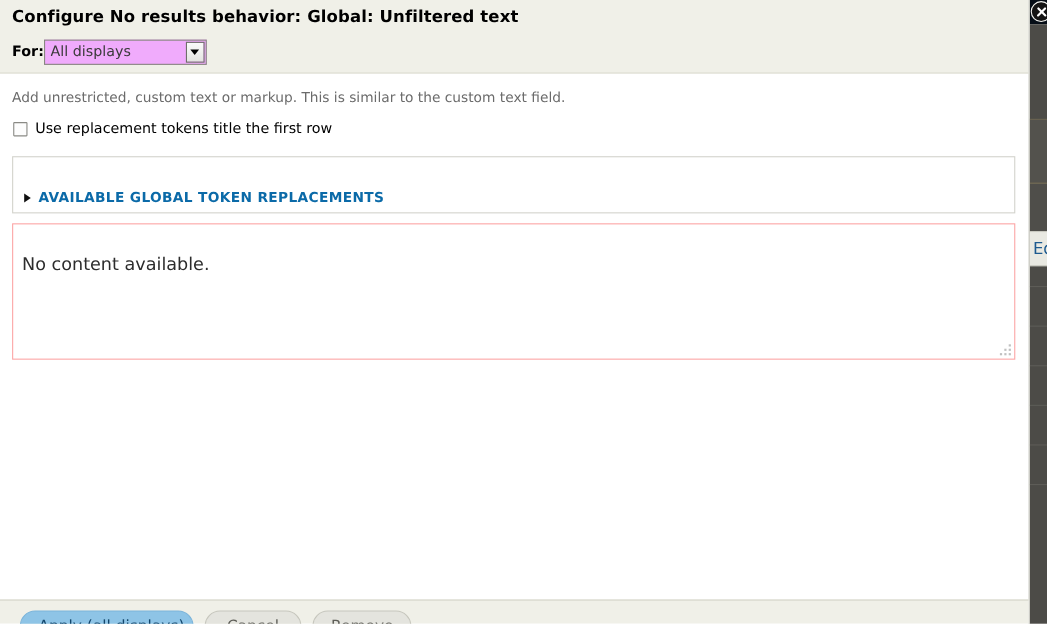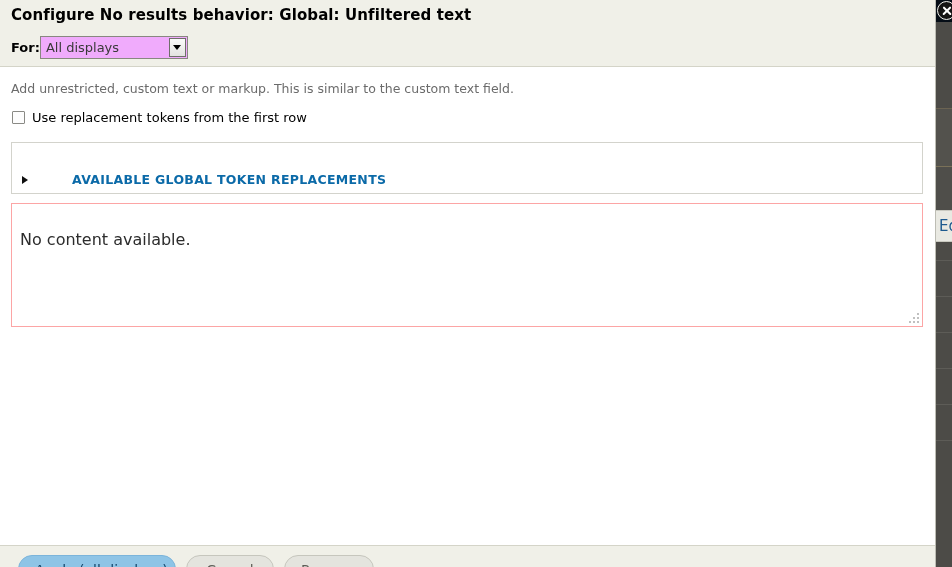--- a/index.html
+++ b/index.html
@@ -208,21 +208,20 @@
     height: 52px;
   }
   fieldset.fs-token { top: 75px; }
   fieldset.fs-admin { top: 277px; }
   .fieldset-legend {
     position: absolute;
     left: 10px; bottom: 6px;
     display: flex;
     align-items: center;
     cursor: pointer;
-    gap: 37px;
   }
   .legend-triangle {
     width: 0; height: 0;
     border-top: 4.5px solid transparent;
     border-bottom: 4.5px solid transparent;
     border-left: 6px solid #0f0f0f;
     margin-right: 7px;
   }
   .legend-text {
     font-size: 12.5px;
@@ -336,21 +335,21 @@
       </span>
     </div>
   </div>
 
   <div class="modal-body">
 
     <div class="form-description">Add unrestricted, custom text or markup. This is similar to the custom text field.</div>
 
     <div class="checkbox-row">
       <input type="checkbox" class="cbx" id="cbx-tokens" style="">
-      <label for="cbx-tokens">Use replacement tokens from the first row</label>
+      <label for="cbx-tokens">Use replacement tokens title the first row</label>
     </div>
 
     <fieldset class="collapsed-fieldset fs-token">
       <div class="fieldset-legend">
         <span class="legend-triangle"></span>
         <span class="legend-text">Available global token replacements</span>
       </div>
     </fieldset>
 
     <div class="textarea-wrap">

